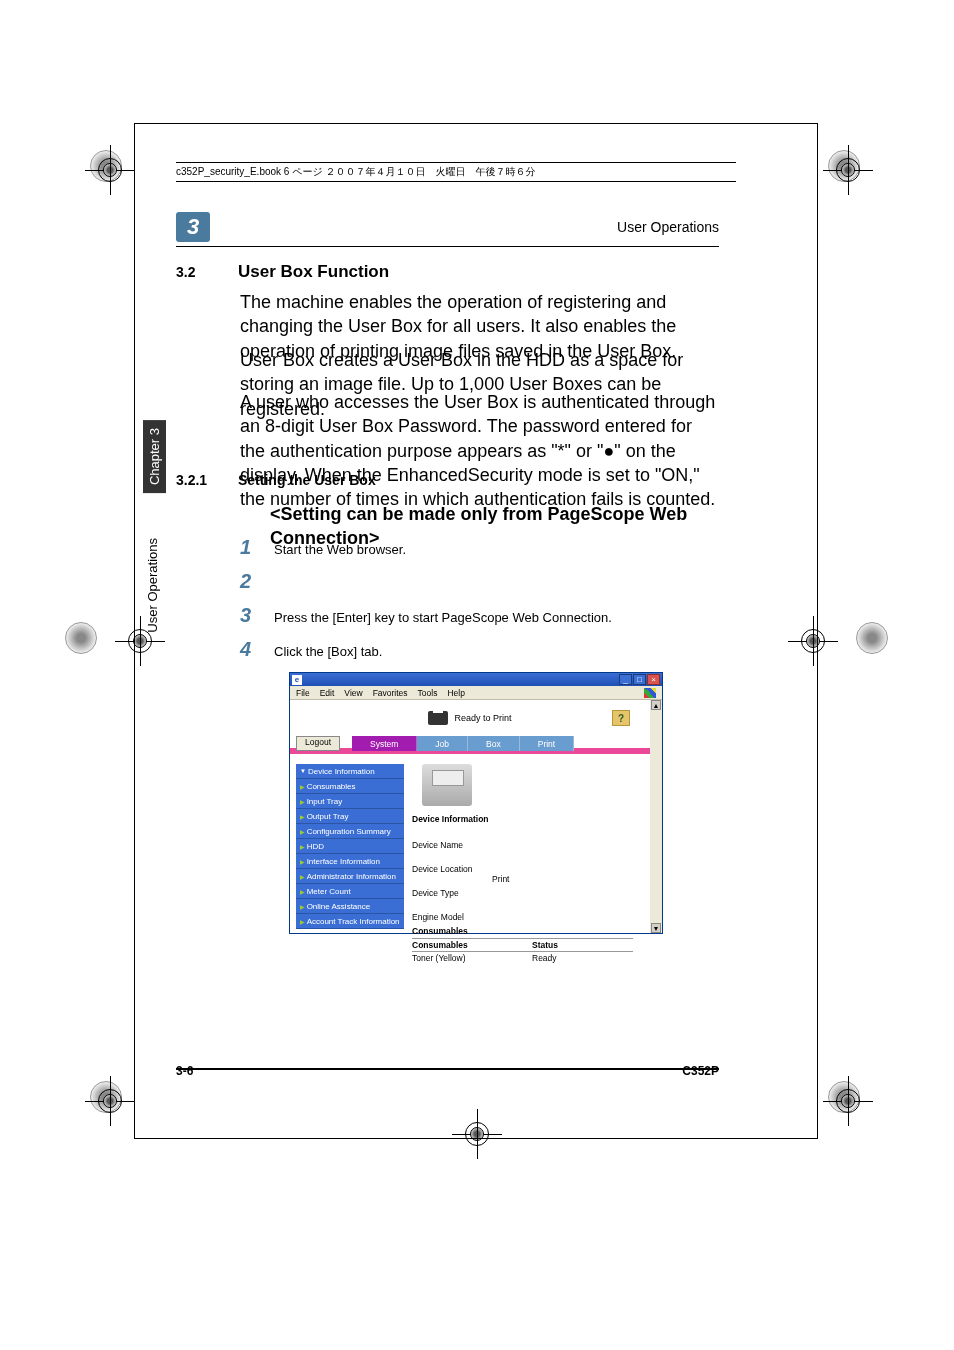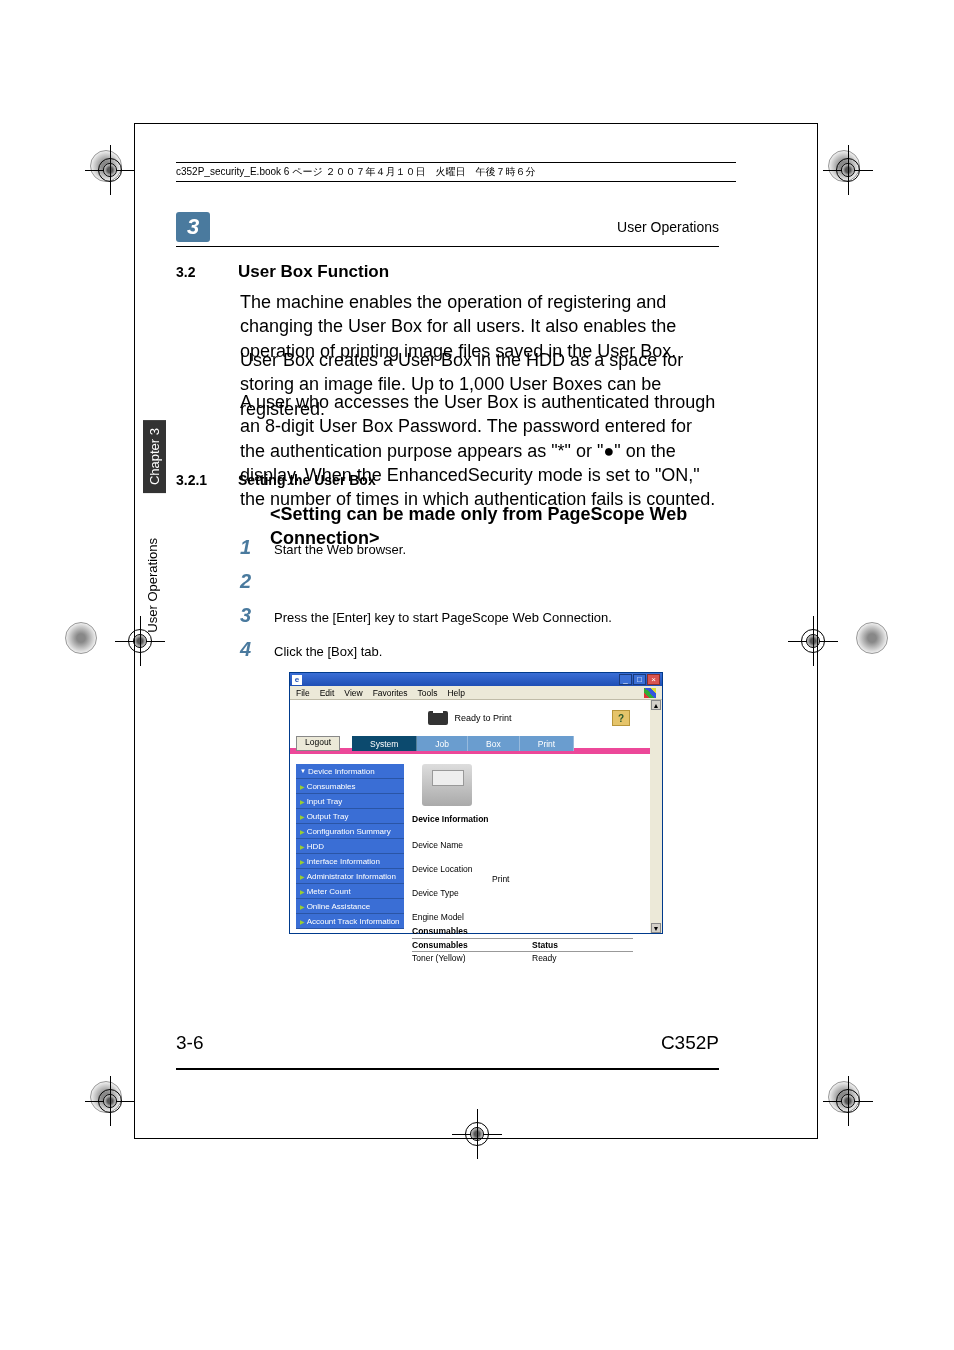--- a/index.html
+++ b/index.html
@@ -74,24 +74,25 @@
     left: 143px;
     writing-mode: vertical-rl;
     transform: rotate(180deg);
     font-size: 13px;
   }
   .vtab-chapter { top: 420px; background: #333; color: #fff; padding: 8px 4px; }
   .vtab-title { top: 530px; padding: 8px 2px; }
 
   .footer-row {
     position: absolute;
-    left: 176px; top: 1032px;
+    left: 176px; top: 1064px;
     width: 543px;
     display: flex; justify-content: space-between;
-    font-size: 19px;
+    font-size: 12px;
+    font-weight: bold;
   }
   .footer-rule { position: absolute; left: 176px; top: 1068px; width: 543px; height: 1.5px; background: #000; }
 
   
   .browser {
     position: absolute;
     left: 289px; top: 672px;
     width: 374px; height: 262px;
     border: 1px solid #003a8c;
     background: #fff;
@@ -115,21 +116,21 @@
   .scrollbar { width: 12px; background: #ece9d8; display: flex; flex-direction: column; justify-content: space-between; align-items: center; }
   .sb-btn { width: 10px; height: 10px; background: #d4d0c8; border: 1px solid #888; font-size: 7px; display: flex; align-items: center; justify-content: center; }
   .main-content { flex: 1; background: #fff; }
   .status-row { height: 36px; display: flex; align-items: center; justify-content: center; gap: 6px; position: relative; }
   .printer-ico { width: 20px; height: 14px; background: #333; border-radius: 2px; position: relative; }
   .printer-ico::before { content:""; position:absolute; width:10px; height:6px; background:#fff; top:-4px; left:5px; }
   .help-btn { position: absolute; right: 20px; width: 18px; height: 16px; background: #e5c46a; border: 1px solid #b8963a; color: #2d5a2d; font-weight: bold; display: flex; align-items: center; justify-content: center; font-size: 10px; }
   .tabs-row { height: 18px; display: flex; align-items: flex-start; padding: 0 6px; gap: 0; border-bottom: 6px solid #ec4899; }
   .logout-btn { height: 15px; padding: 0 8px; background: #ece9d8; border: 1px solid #888; font-size: 8.5px; margin-right: 12px; }
   .nav-tab { height: 15px; padding: 0 18px; font-size: 8.5px; color: #fff; display: flex; align-items: center; border-right: 1px solid rgba(255,255,255,0.3);}
-  .tab-system { background: #0c4a6e; }
+  .tab-system { background: #a21caf; }
   .tab-job, .tab-box, .tab-print { background: #6a9dcf; }
   .lower { display: flex; padding: 10px 17px 0 6px; gap: 8px; }
   .sidebar { width: 108px; }
   .sb-item { background: #3a6ed5; color: #fff; font-size: 8px; padding: 2.5px 4px; border-bottom: 1px solid #2a55a5; display: flex; align-items: center; }
   .sb-item.expanded::before { content: "▼"; font-size: 6px; margin-right: 2px; }
   .sb-item.collapsed::before { content: "▶"; font-size: 6px; margin-right: 2px; color: #9acd32; }
   .device-panel { flex: 1; font-size: 8.5px; }
   .printer-img { width: 50px; height: 42px; margin: 0 0 8px 10px; background: linear-gradient(#ddd,#aaa); border-radius: 3px; position: relative; }
   .printer-img::before { content:""; position:absolute; width:30px; height:14px; background:#eee; top:6px; left:10px; border:1px solid #999; }
   .section-hdr { font-weight: bold; margin: 2px 0; }

